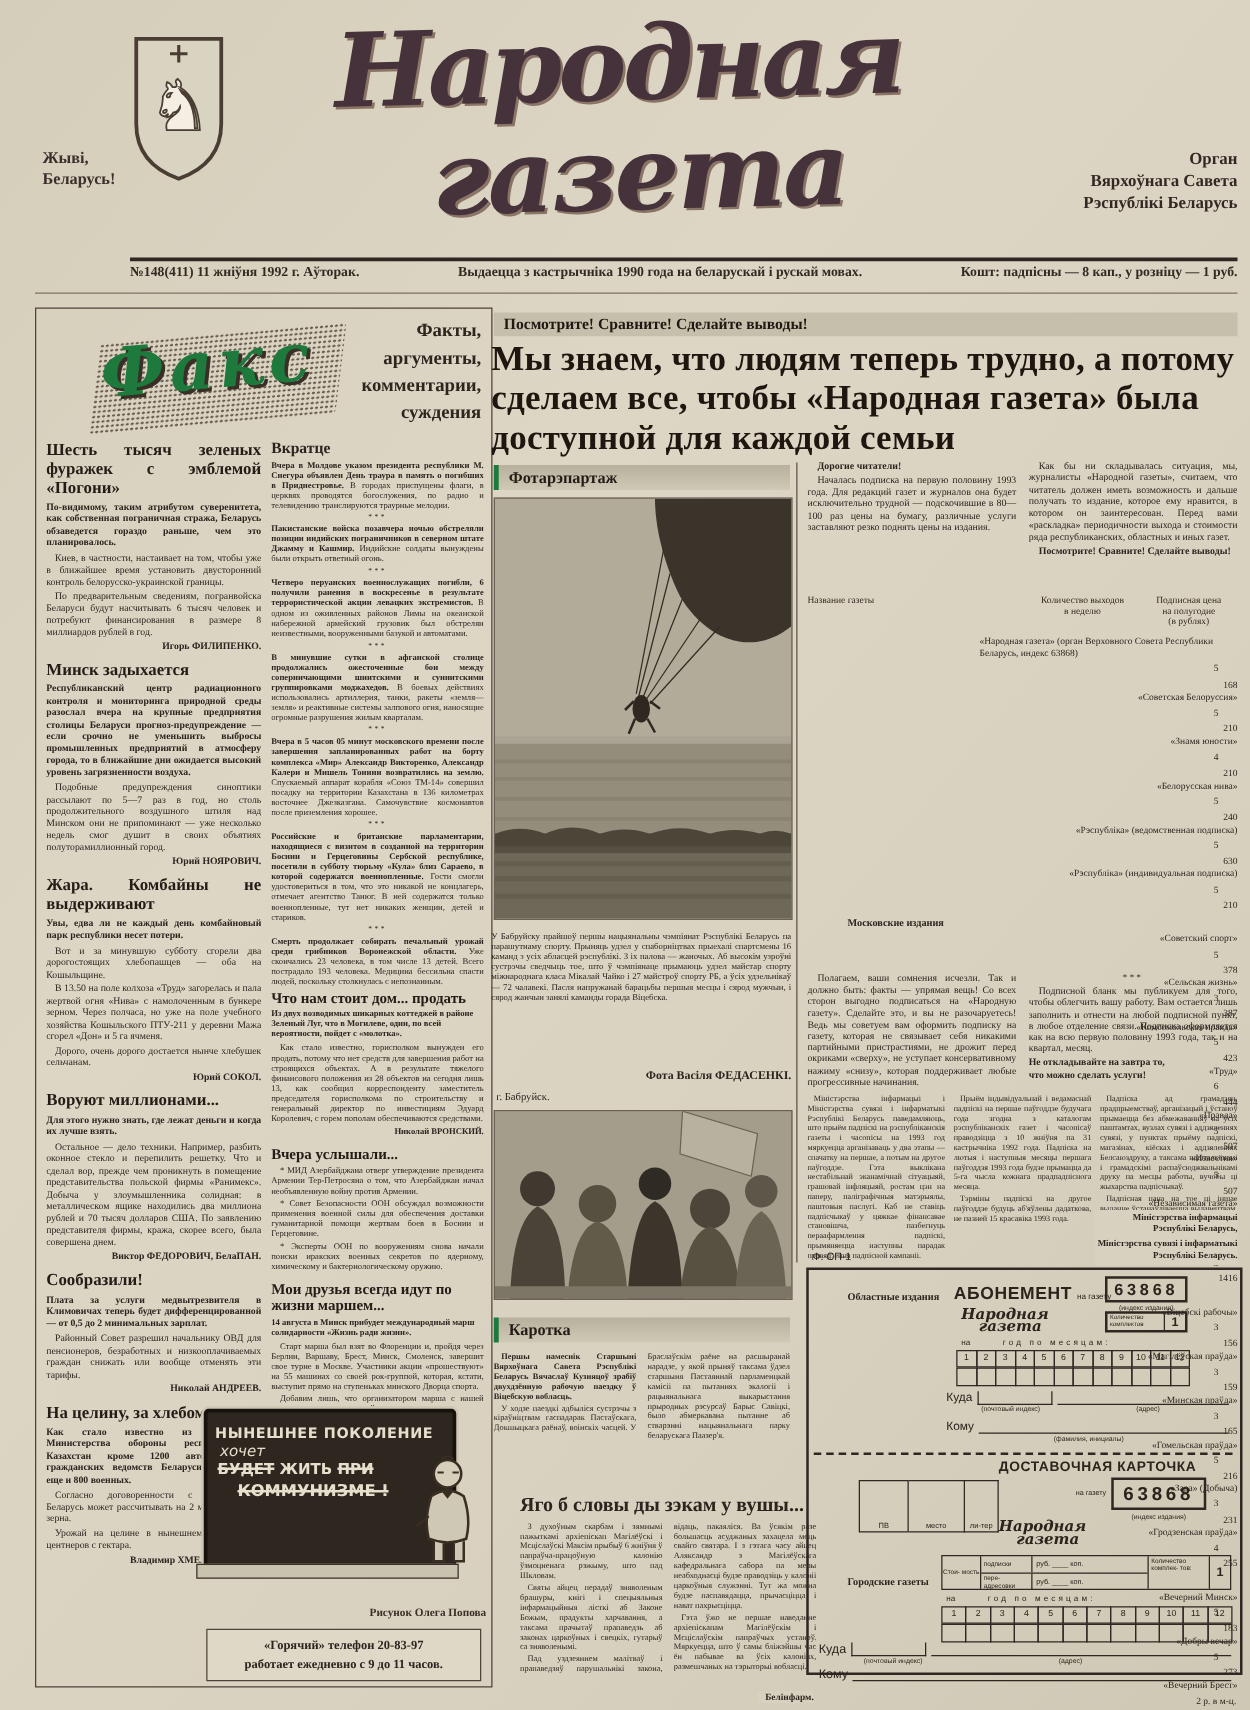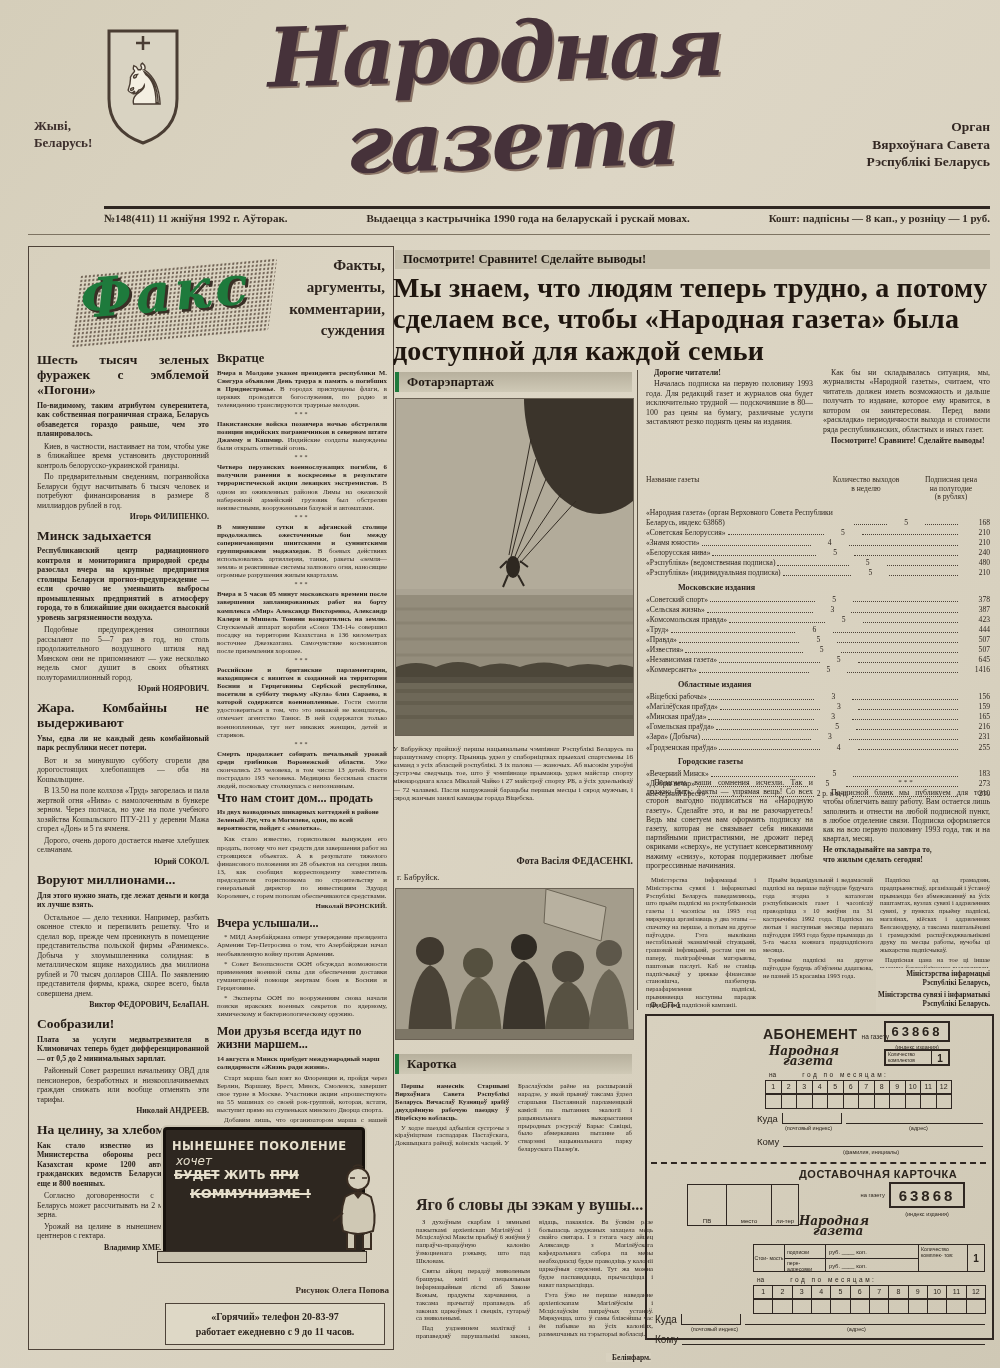--- a/index.html
+++ b/index.html
@@ -78,21 +78,21 @@
   
   #intro{left:646px;top:368px;width:344px;height:106px;overflow:hidden;column-count:2;column-gap:10px;font-size:7.9px;line-height:1.2;text-align:justify;}
   #intro p{margin:0 0 2px;text-indent:8px;}
   #intro .sal{font-weight:bold;text-indent:8px;}
   #intro .kb{font-weight:bold;}
   #ptable{left:646px;top:476px;width:344px;}
   .thead{display:flex;font-size:7.6px;line-height:1.15;margin-bottom:6px;color:#33291f;}
   .th-name{flex:1;}
   .th-freq{width:92px;text-align:center;}
   .th-price{width:78px;text-align:center;}
-  .trow{display:flex;align-items:flex-end;font-size:7.6px;line-height:9.6px;margin:0.5px 0;}
+  .trow{display:flex;align-items:flex-end;font-size:7.6px;line-height:9.6px;margin:0.5px 0;flex-direction:column;}
   .tn{max-width:60%;}
   .dots{flex:1;border-bottom:1.2px dotted #4c4237;margin:0 2px 2px;}
   .tf{width:34px;text-align:center;}
   .tp{width:30px;text-align:right;}
   .tgroup{font-weight:bold;font-size:8.2px;margin:5px 0 3px 32px;}
   #posttext{left:646px;top:778px;width:344px;height:94px;overflow:hidden;column-count:2;column-gap:10px;font-size:7.8px;line-height:1.18;text-align:justify;}
   #posttext p{margin:0 0 2px;text-indent:8px;}
   #posttext .stars{text-align:center;font-size:7px;letter-spacing:2px;margin:2px 0;}
   #posttext .cta{font-weight:bold;margin-top:2px;}
   #ministries{left:646px;top:876px;width:344px;height:136px;}
@@ -460,21 +460,21 @@
           <span class="tf">5</span>
           <span class="dots"></span>
           <span class="tp">240</span>
         </div>
 
         <div class="trow">
           <span class="tn">«Рэспубліка» (ведомственная подписка)</span>
           <span class="dots"></span>
           <span class="tf">5</span>
           <span class="dots"></span>
-          <span class="tp">480</span>
+          <span class="tp">630</span>
         </div>
 
         <div class="trow">
           <span class="tn">«Рэспубліка» (индивидуальная подписка)</span>
           <span class="dots"></span>
           <span class="tf">5</span>
           <span class="dots"></span>
           <span class="tp">210</span>
         </div>
       </div>
@@ -624,21 +624,21 @@
         </div>
       </div>
   </div>
 
   <div class="abs" id="posttext">
     <p>Полагаем, ваши сомнения исчезли. Так и должно быть: факты — упрямая вещь! Со всех сторон выгодно подписаться на «Народную газету». Сделайте это, и вы не разочаруетесь! Ведь мы советуем вам оформить подписку на газету, которая не связывает себя никакими партийными пристрастиями, не дрожит перед окриками «сверху», не уступает консервативному нажиму «снизу», которая поддерживает любые прогрессивные начинания.</p>
     <div class="stars">***</div>
     <p>Подписной бланк мы публикуем для того, чтобы облегчить вашу работу. Вам остается лишь заполнить и отнести на любой подписной пункт, в любое отделение связи. Подписка оформляется как на всю первую половину 1993 года, так и на квартал, месяц.</p>
     <div class="cta">
       <div>Не откладывайте на завтра то,</div>
-      <div>что жилым сделать сегодня!</div>
+      <div>что можно сделать услуги!</div>
     </div>
   </div>
 
   <div class="abs" id="ministries">
     <div class="mincols">
       <div class="mcol">
 
       <p>Міністэрства інфармацыі і Міністэрства сувязі і інфарматыкі Рэспублікі Беларусь паведамляюць, што прыём падпіскі на рэспубліканскія газеты і часопісы на 1993 год мяркуецца арганізаваць у два этапы — спачатку на першае, а потым на другое паўгоддзе. Гэта выклікана нестабільнай эканамічнай сітуацыяй, грашовай інфляцыяй, ростам цэн на паперу, паліграфічныя матэрыялы, паштовыя паслугі. Каб не ставіць падпісчыкаў у цяжкае фінансавае становішча, пазбегнуць пераафармлення падпіскі, прымяняецца наступны парадак правядзення падпісной кампаніі.</p>
         </div>
       <div class="mcol">

